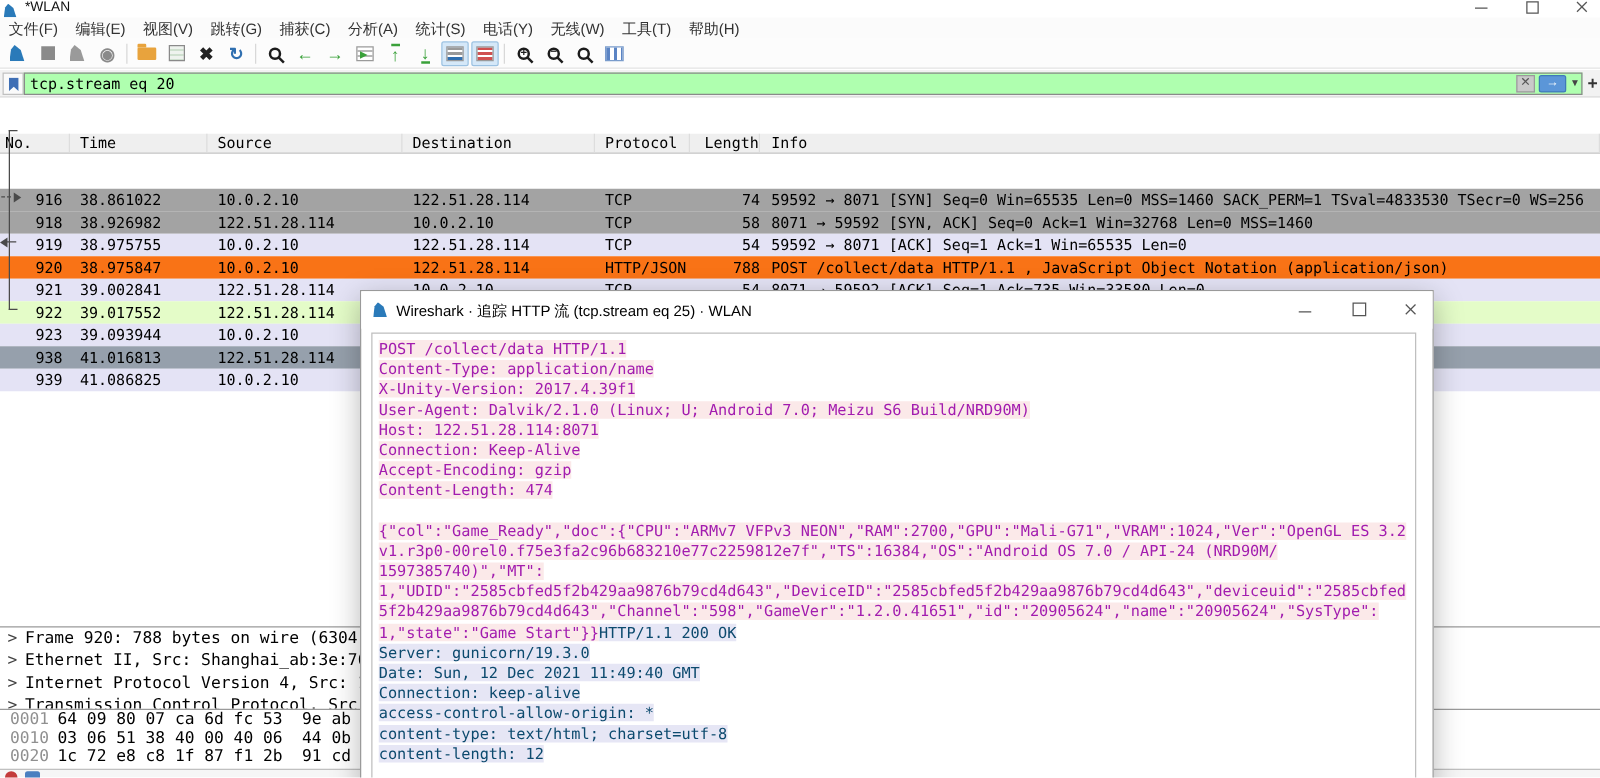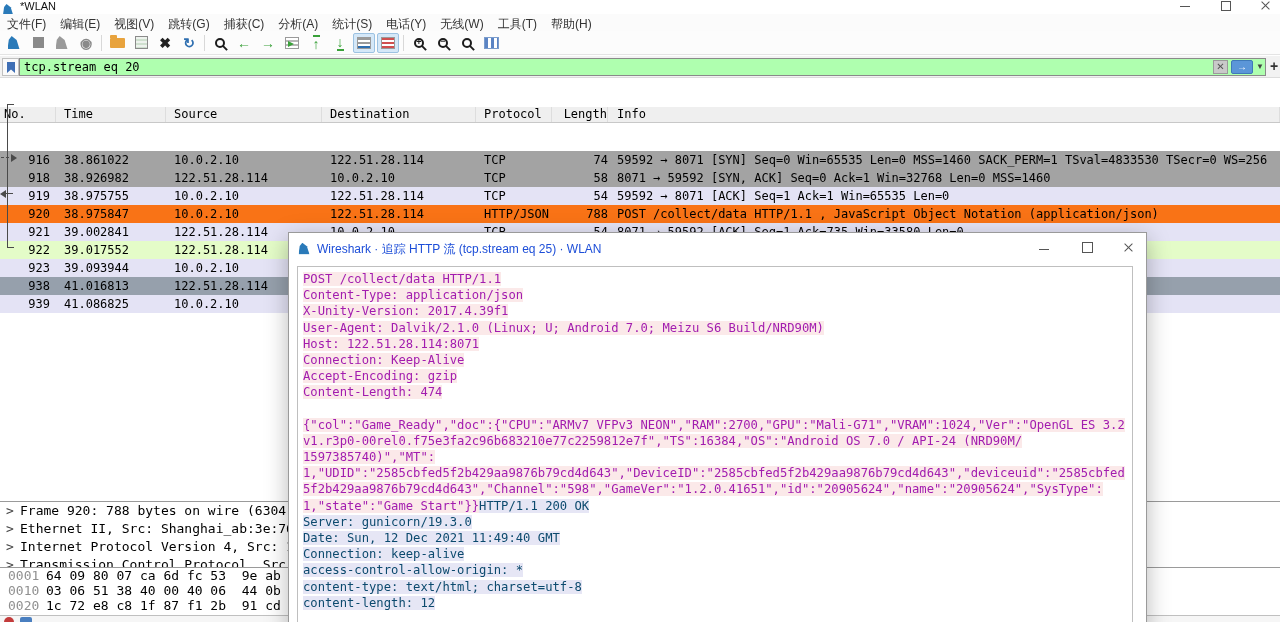--- a/index.html
+++ b/index.html
@@ -85,21 +85,21 @@
   .hex-pane{position:absolute;left:0;top:567px;right:0;height:48px;border-top:1px solid #9a9a9a;background:#fff;overflow:hidden;font-family:"DejaVu Sans Mono",monospace;font-size:13px}
   .hrow{height:15px;line-height:15px;white-space:pre;padding-left:8px}
   .hoff{color:#909090;display:inline-block;width:38px}
   .statusbar{position:absolute;left:0;top:615px;right:0;height:7px;background:#f6f6f6;border-top:1px solid #c0c0c0}
   .st-red{position:absolute;left:4px;top:617px;width:10px;height:10px;border-radius:50%;background:#c33b3b}
   .st-blue{position:absolute;left:20px;top:617px;width:12px;height:9px;border-radius:2px;background:#4a7fc0}
 
   
   .dialog{position:absolute;left:288px;top:232px;width:859px;height:400px;background:#fff;border:1px solid #9a9a9a;box-shadow:0 6px 22px rgba(0,0,0,.28);z-index:50}
   .dlg-titlebar{position:absolute;left:0;top:0;right:0;height:30px;background:#fff}
-  .dlg-title{position:absolute;left:28px;top:8px;font-size:12px;color:#1d4ed8;white-space:nowrap}
+  .dlg-title{position:absolute;left:28px;top:8px;font-size:12px;color:#000000;white-space:nowrap}
   .dlg-ic{position:absolute;left:9px;top:8px;transform:scale(.92)}
   .dlg-ctl{position:absolute;top:4px;width:30px;height:20px}
   .dlg-ctl.ctl-min::after{top:12px}
   .dlg-ctl.ctl-max::after{top:5px;width:9px;height:9px}
   .dlg-ctl.ctl-close::before,.dlg-ctl.ctl-close::after{top:10px}
   .stream-box{position:absolute;left:8px;top:33px;width:836px;height:366px;border:1px solid #bfbfbf;background:#fff;overflow:hidden;padding:4px 5px;font-family:"DejaVu Sans Mono",monospace;font-size:12.2px}
   .sline{height:16.2px;line-height:16.2px;white-space:pre}
   .req{color:#a21caf;background:#fbe9e9}
   .rsp{color:#0c4a6e;background:#e6e6f5}
 </style>
@@ -224,21 +224,21 @@
 <div class="dialog">
   <div class="dlg-titlebar">
     <span class="dlg-ic"><span class="ic-fin" style="width:13px;height:13px"></span></span>
     <span class="dlg-title">Wireshark · 追踪 HTTP 流 (tcp.stream eq 25) · WLAN</span>
     <span class="dlg-ctl ctl-min" style="left:740px"></span>
     <span class="dlg-ctl ctl-max" style="left:782px"></span>
     <span class="dlg-ctl ctl-close" style="left:824px"></span>
   </div>
   <div class="stream-box">
       <div class="sline"><span class="req">POST /collect/data HTTP/1.1</span></div>
-      <div class="sline"><span class="req">Content-Type: application/json</span></div>
+      <div class="sline"><span class="req">Content-Type: application/name</span></div>
       <div class="sline"><span class="req">X-Unity-Version: 2017.4.39f1</span></div>
       <div class="sline"><span class="req">User-Agent: Dalvik/2.1.0 (Linux; U; Android 7.0; Meizu S6 Build/NRD90M)</span></div>
       <div class="sline"><span class="req">Host: 122.51.28.114:8071</span></div>
       <div class="sline"><span class="req">Connection: Keep-Alive</span></div>
       <div class="sline"><span class="req">Accept-Encoding: gzip</span></div>
       <div class="sline"><span class="req">Content-Length: 474</span></div>
       <div class="sline"><span></span></div>
       <div class="sline"><span class="req">{"col":"Game_Ready","doc":{"CPU":"ARMv7 VFPv3 NEON","RAM":2700,"GPU":"Mali-G71","VRAM":1024,"Ver":"OpenGL ES 3.2</span></div>
       <div class="sline"><span class="req">v1.r3p0-00rel0.f75e3fa2c96b683210e77c2259812e7f","TS":16384,"OS":"Android OS 7.0 / API-24 (NRD90M/</span></div>
       <div class="sline"><span class="req">1597385740)","MT":</span></div>

